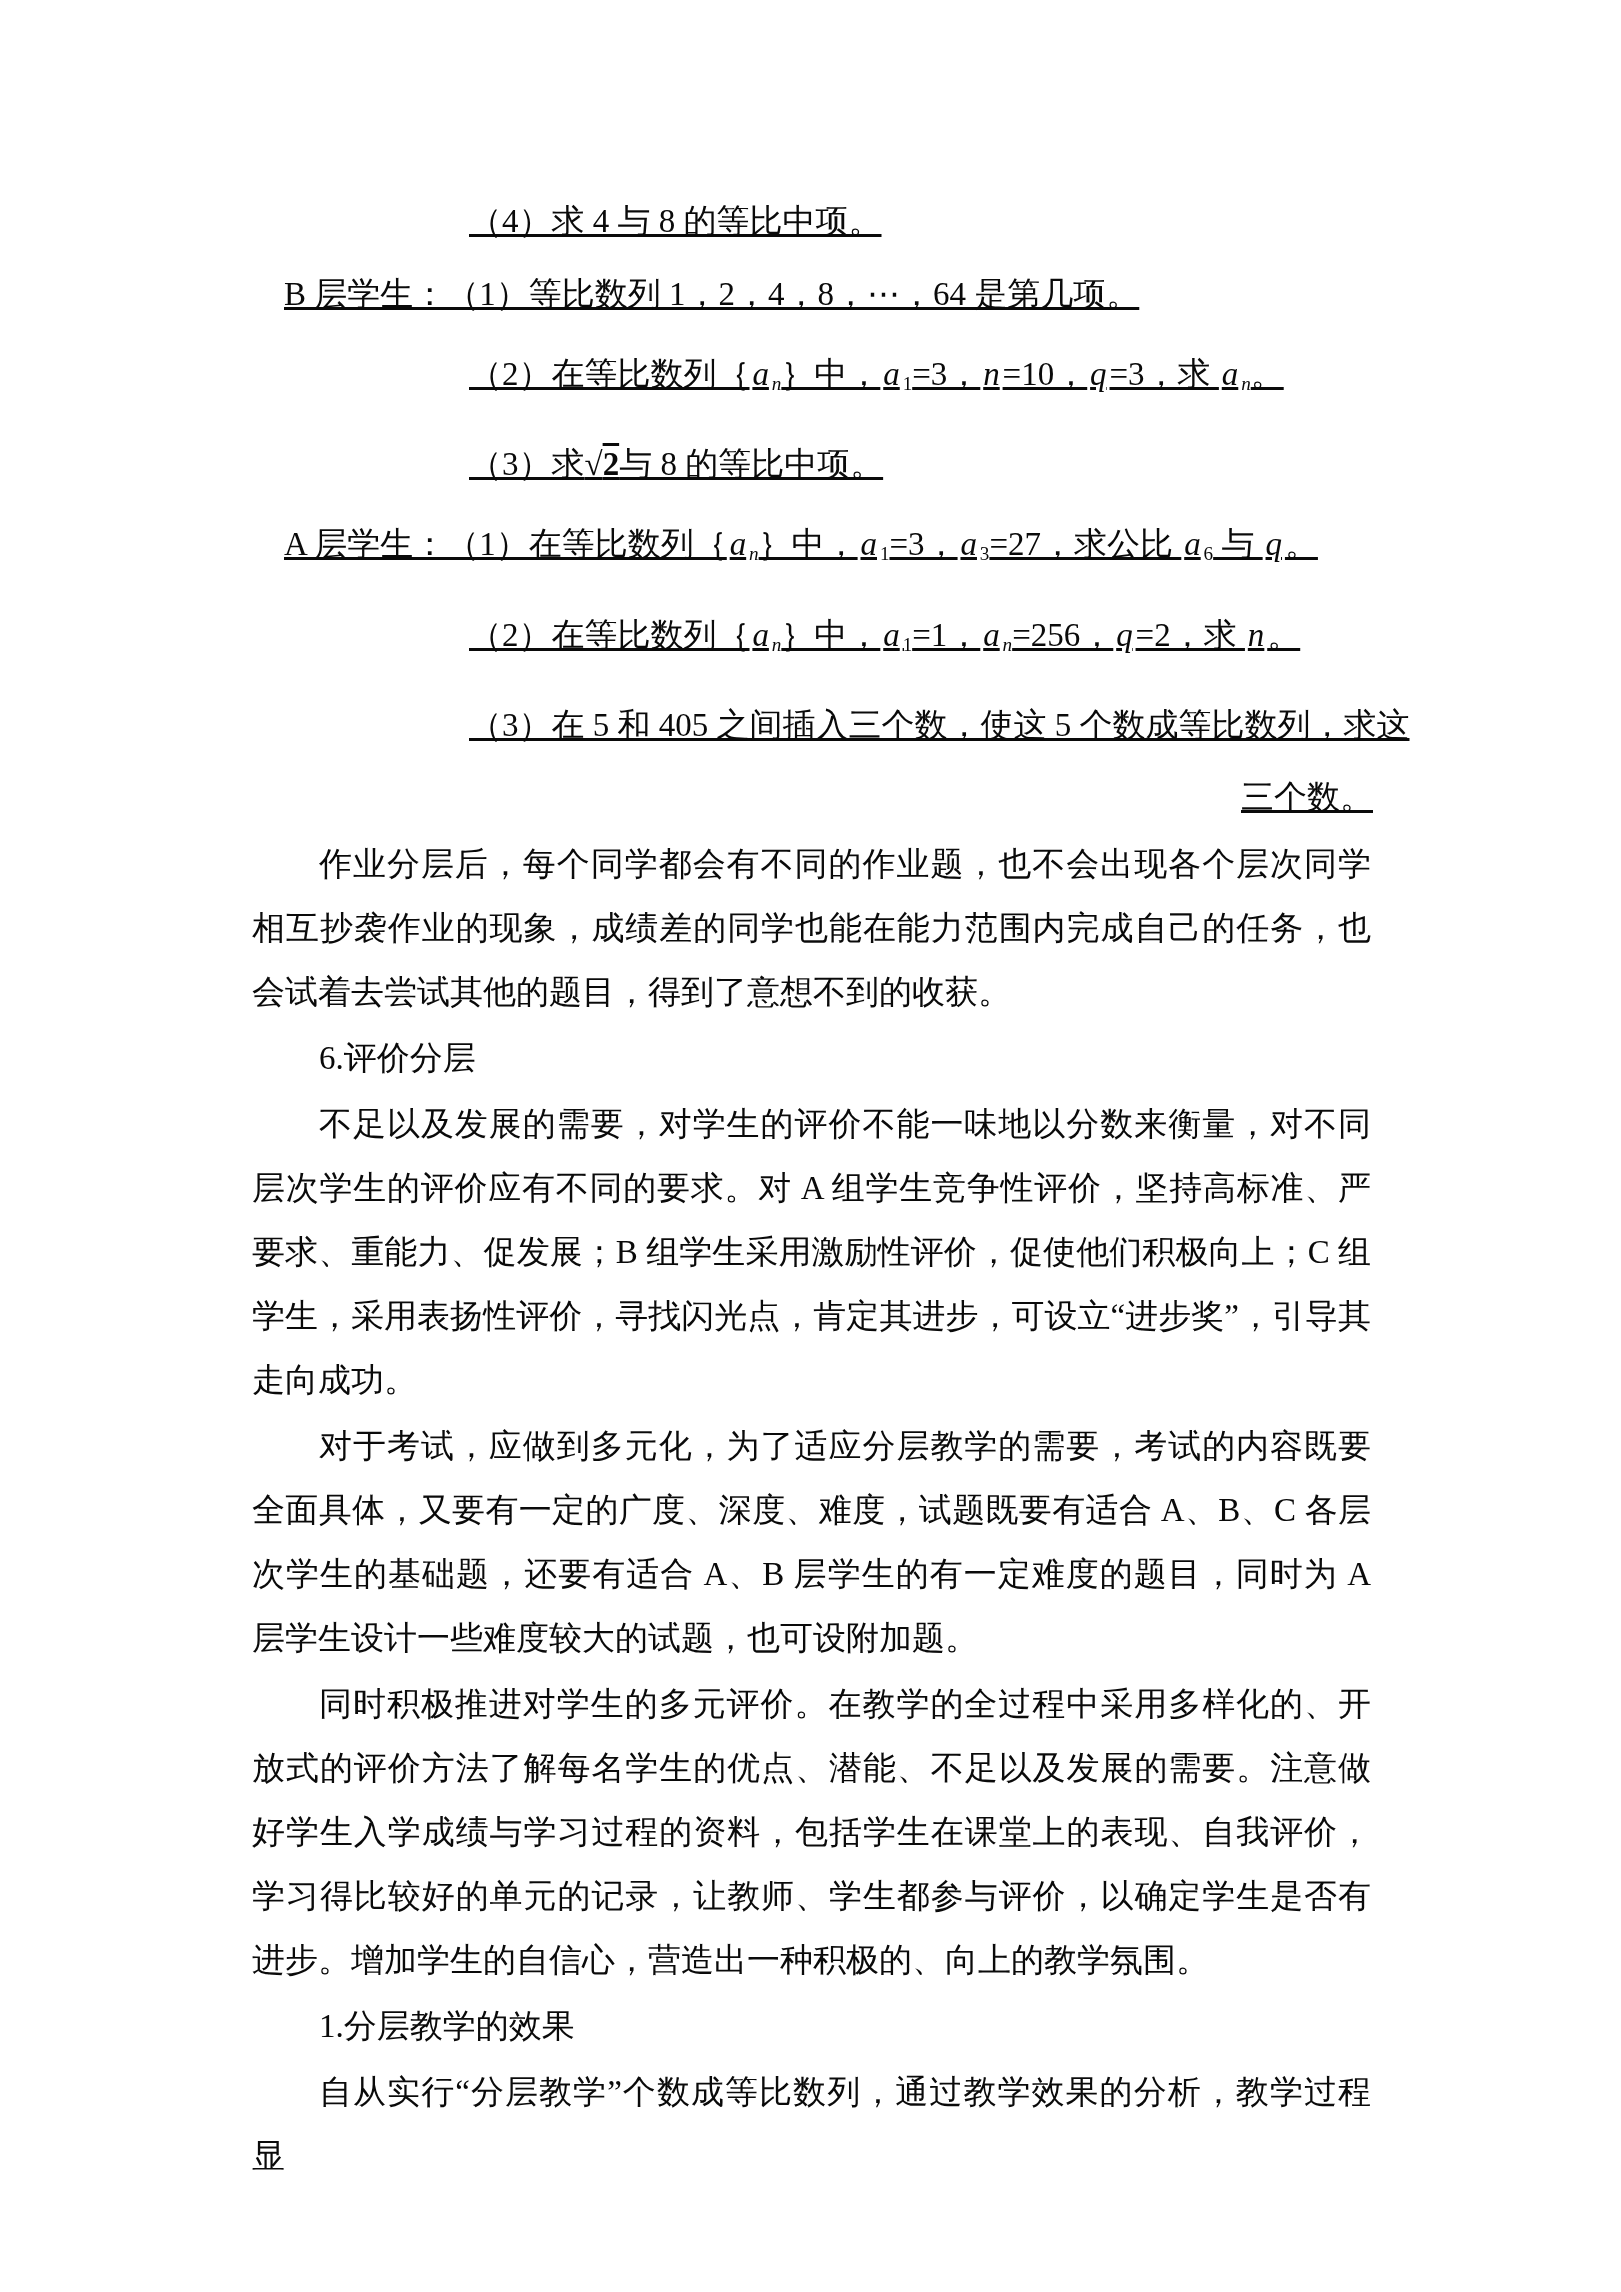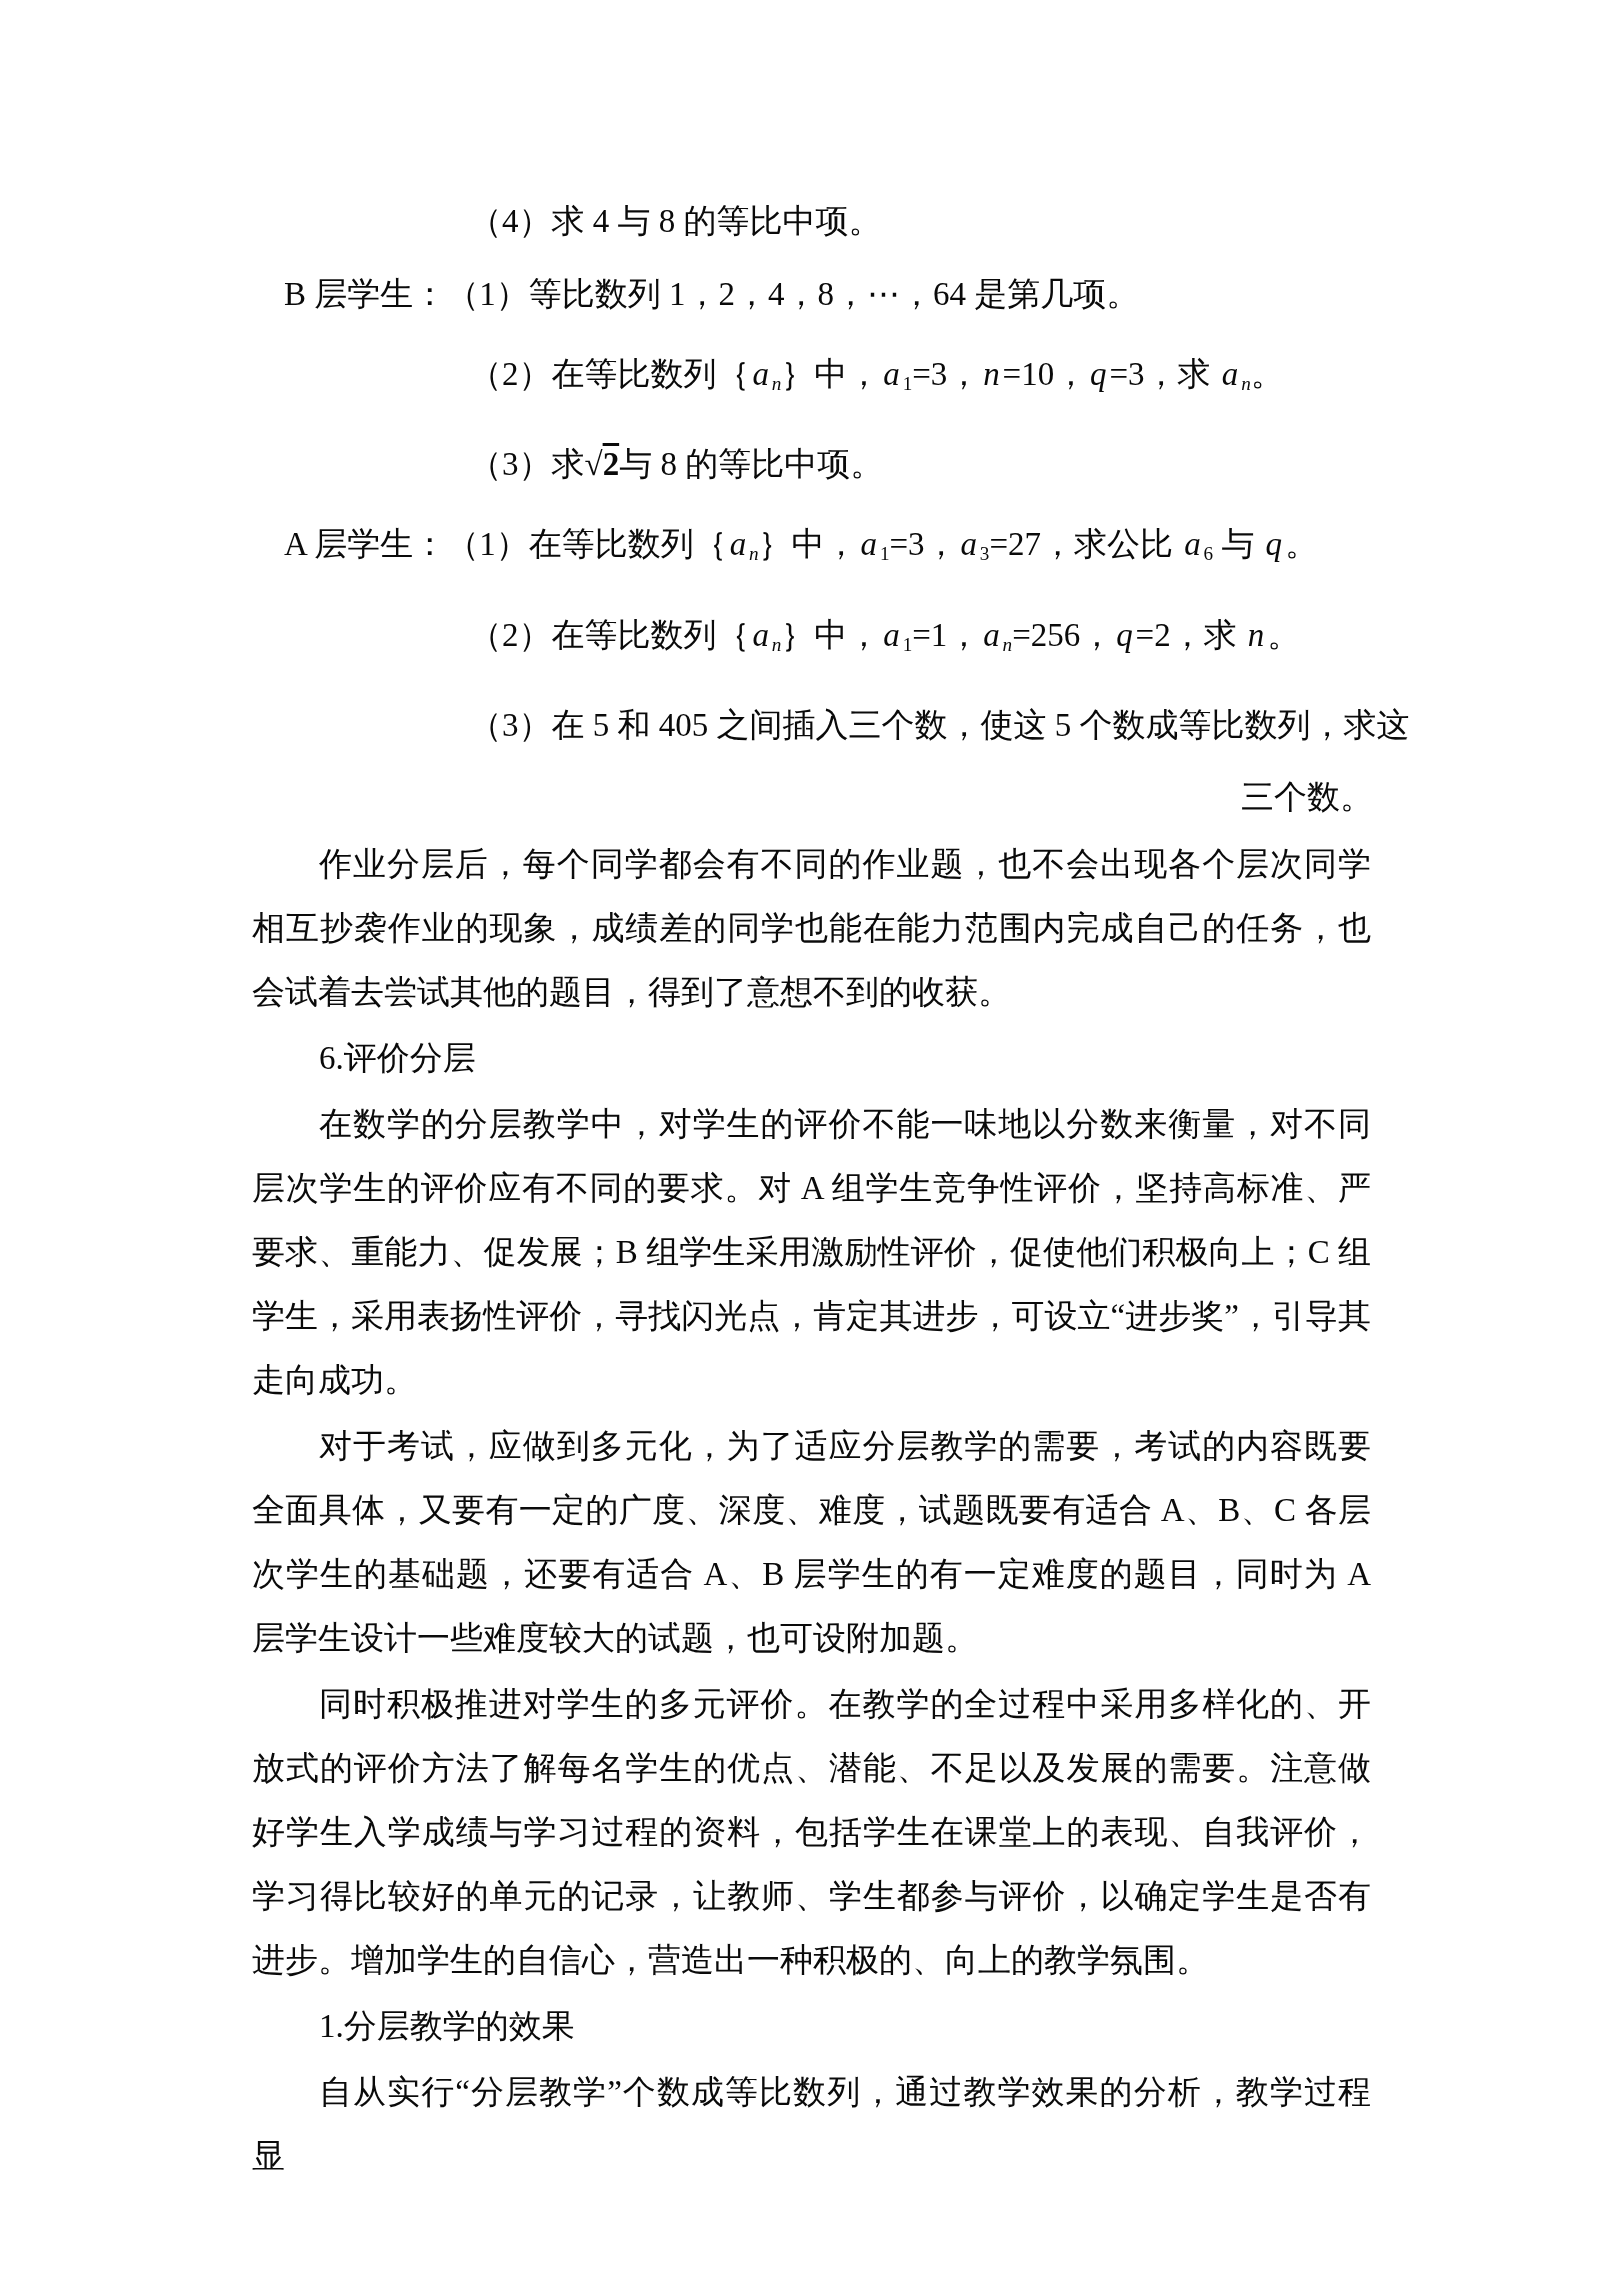--- a/index.html
+++ b/index.html
@@ -13,21 +13,21 @@
     color:#0a0a0a;
   }
   .content{
     position:absolute;
     left:250px;
     top:189px;
     width:1123px;
     font-size:33px;
   }
   
-  .ex{white-space:nowrap;}
+  .ex{white-space:nowrap;text-decoration:underline;}
   .lh-tall{line-height:80px;}
   .lh-normal{line-height:65px;}
   .ind-label{margin-left:34px;}
   .ind-item{margin-left:219px;}
   .ind-flush{margin-left:8px;text-align:right;}
   
   .para{
     line-height:64px;
     text-align:justify;
     text-indent:67px;
@@ -59,20 +59,20 @@
       <div class="ex ind-item lh-normal"><span class="sg-t">（4）求 4 与 8 的等比中项。</span></div>
       <div class="ex ind-label lh-tall"><span class="sg-t">B 层学生：（1）等比数列 1，2，4，8，⋯，64 是第几项。</span></div>
       <div class="ex ind-item lh-tall"><span class="sg-t">（2）在等比数列｛</span><span class="sg-i">a</span><span class="sg-si">n</span><span class="sg-t">｝中，</span><span class="sg-i">a</span><span class="sg-s">1</span><span class="sg-t">=3，</span><span class="sg-i">n</span><span class="sg-t">=10，</span><span class="sg-i">q</span><span class="sg-t">=3，求 </span><span class="sg-i">a</span><span class="sg-si">n</span><span class="sg-t">。</span></div>
       <div class="ex ind-item lh-tall"><span class="sg-t">（3）求</span><span class="sg-r">√</span><span class="sg-o">2</span><span class="sg-t">与 8 的等比中项。</span></div>
       <div class="ex ind-label lh-tall"><span class="sg-t">A 层学生：（1）在等比数列｛</span><span class="sg-i">a</span><span class="sg-si">n</span><span class="sg-t">｝中，</span><span class="sg-i">a</span><span class="sg-s">1</span><span class="sg-t">=3，</span><span class="sg-i">a</span><span class="sg-s">3</span><span class="sg-t">=27，求公比 </span><span class="sg-i">a</span><span class="sg-s">6</span><span class="sg-t"> 与 </span><span class="sg-i">q</span><span class="sg-t">。</span></div>
       <div class="ex ind-item lh-tall"><span class="sg-t">（2）在等比数列｛</span><span class="sg-i">a</span><span class="sg-si">n</span><span class="sg-t">｝中，</span><span class="sg-i">a</span><span class="sg-s">1</span><span class="sg-t">=1，</span><span class="sg-i">a</span><span class="sg-si">n</span><span class="sg-t">=256，</span><span class="sg-i">q</span><span class="sg-t">=2，求 </span><span class="sg-i">n</span><span class="sg-t">。</span></div>
       <div class="ex ind-item lh-tall"><span class="sg-t">（3）在 5 和 405 之间插入三个数，使这 5 个数成等比数列，求这</span></div>
       <div class="ex ind-flush lh-normal"><span class="sg-t">三个数。</span></div>
       <div class="para">作业分层后，每个同学都会有不同的作业题，也不会出现各个层次同学相互抄袭作业的现象，成绩差的同学也能在能力范围内完成自己的任务，也会试着去尝试其他的题目，得到了意想不到的收获。</div>
       <div class="para">6.评价分层</div>
-      <div class="para">在数学的分层教学中，对学生的评价不能一味地以分数来衡量，对不同层次学生的评价应有不同的要求。对 A 组学生竞争性评价，坚持高标准、严要求、重能力、促发展；B 组学生采用激励性评价，促使他们积极向上；C 组学生，采用表扬性评价，寻找闪光点，肯定其进步，可设立“进步奖”，引导其走向成功。</div>
+      <div class="para">不足以及发展的需要，对学生的评价不能一味地以分数来衡量，对不同层次学生的评价应有不同的要求。对 A 组学生竞争性评价，坚持高标准、严要求、重能力、促发展；B 组学生采用激励性评价，促使他们积极向上；C 组学生，采用表扬性评价，寻找闪光点，肯定其进步，可设立“进步奖”，引导其走向成功。</div>
       <div class="para">对于考试，应做到多元化，为了适应分层教学的需要，考试的内容既要全面具体，又要有一定的广度、深度、难度，试题既要有适合 A、B、C 各层次学生的基础题，还要有适合 A、B 层学生的有一定难度的题目，同时为 A 层学生设计一些难度较大的试题，也可设附加题。</div>
       <div class="para">同时积极推进对学生的多元评价。在教学的全过程中采用多样化的、开放式的评价方法了解每名学生的优点、潜能、不足以及发展的需要。注意做好学生入学成绩与学习过程的资料，包括学生在课堂上的表现、自我评价，学习得比较好的单元的记录，让教师、学生都参与评价，以确定学生是否有进步。增加学生的自信心，营造出一种积极的、向上的教学氛围。</div>
       <div class="para">1.分层教学的效果</div>
       <div class="para">自从实行“分层教学”个数成等比数列，通过教学效果的分析，教学过程显</div>
     </div>
 </div>
 
 
 </body></html>

